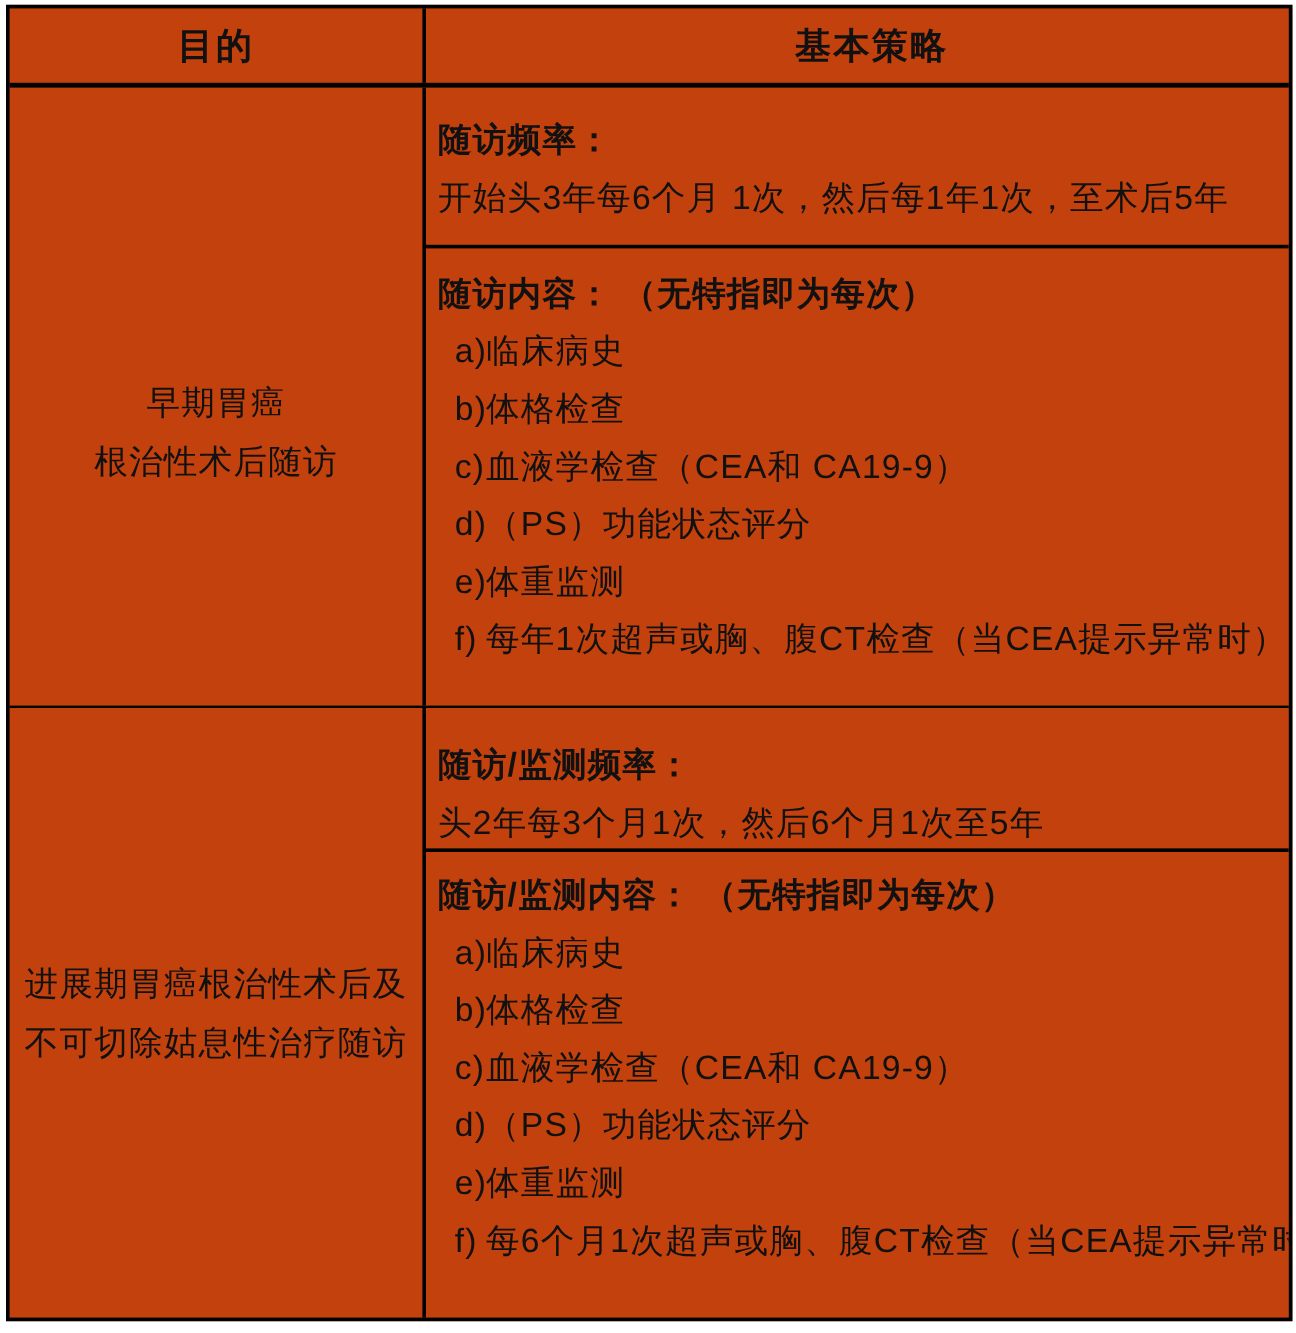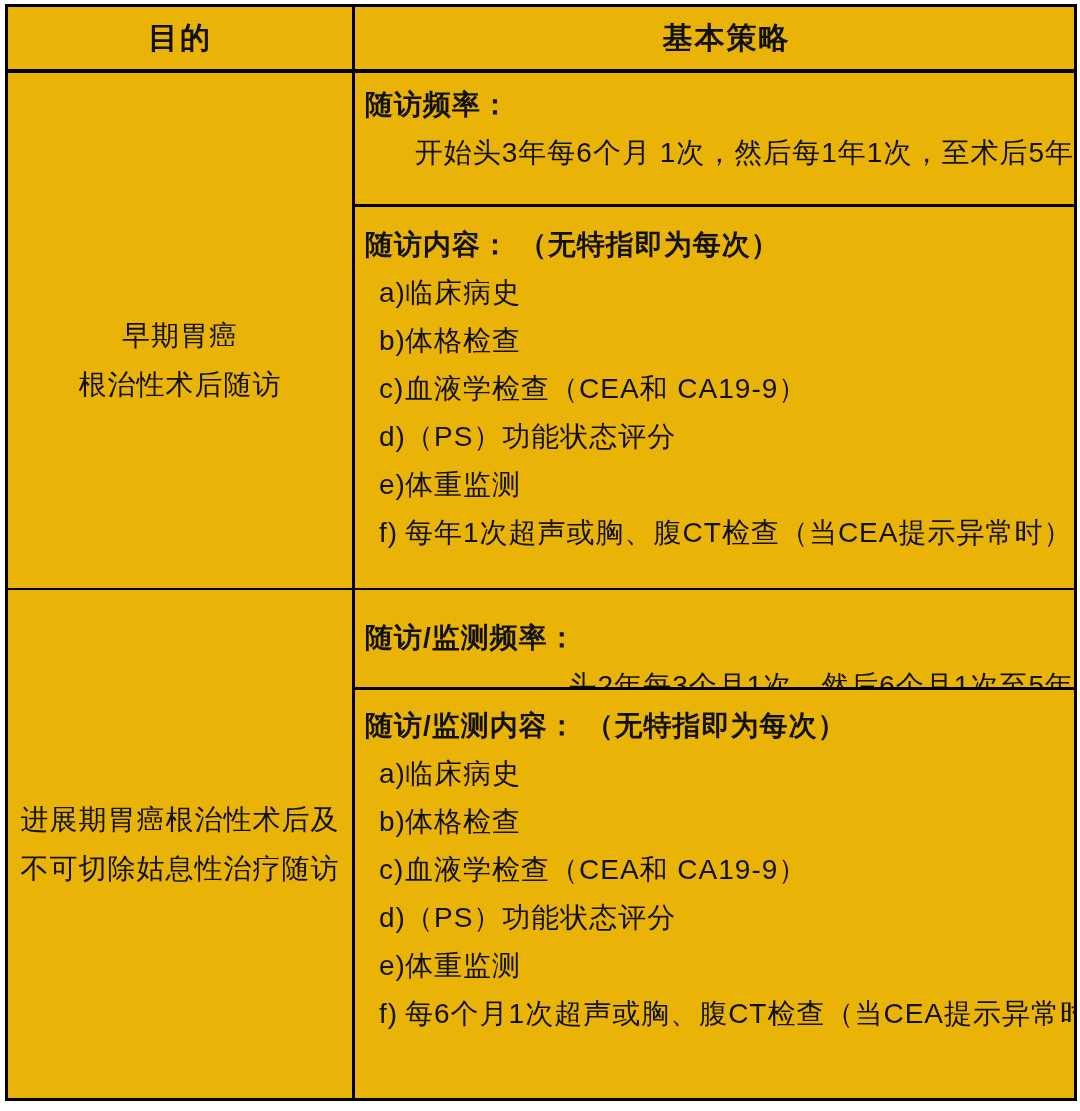--- a/index.html
+++ b/index.html
@@ -8,21 +8,21 @@
     background: #ffffff;
     font-family: "Liberation Sans", "DejaVu Sans", sans-serif;
     color: #111111;
     overflow: hidden;
   }
   .table {
     position: absolute;
     left: 5px; top: 4px;
     width: 1072px; height: 1097px;
     border: 3px solid #000;
-    background: #eab308;
+    background: #c2410c;
     display: flex;
     flex-direction: column;
   }
   
   .header-row {
     display: flex;
     height: 66px;
     border-bottom: 4px solid #000;
     flex-shrink: 0;
   }
@@ -62,33 +62,33 @@
     flex-direction: column;
     overflow: hidden;
     font-size: 28px;
   }
   .freq-block {
     border-bottom: 3px solid #000;
     flex-shrink: 0;
     padding-left: 10px;
     overflow: hidden;
   }
-  .row1 .freq-block { height: 134px; padding-top: 8px; }
-  .row2 .freq-block { height: 100px; padding-top: 24px; }
+  .row1 .freq-block { height: 134px; padding-top: 20px; }
+  .row2 .freq-block { height: 120px; padding-top: 24px; }
   .content-block {
     flex: 1;
     padding-left: 10px;
     overflow: hidden;
   }
   .row1 .content-block { padding-top: 14px; }
   .row2 .content-block { padding-top: 12px; }
 
   .line { height: 48px; line-height: 48px; white-space: nowrap; }
   .bold-label { font-weight: 700; letter-spacing: 1px; }
-  .plain-text { letter-spacing: 1px; text-align: right; }
+  .plain-text { letter-spacing: 1px; }
 
   .item { height: 48px; line-height: 48px; white-space: nowrap; letter-spacing: 1px; }
   .row1 .item:first-of-type { margin-top: 10px; }
   .row2 .item:first-of-type { margin-top: 8px; }
   .item .marker {
     display: inline-block;
     width: 40px;
     padding-left: 14px;
   }
 </style>

